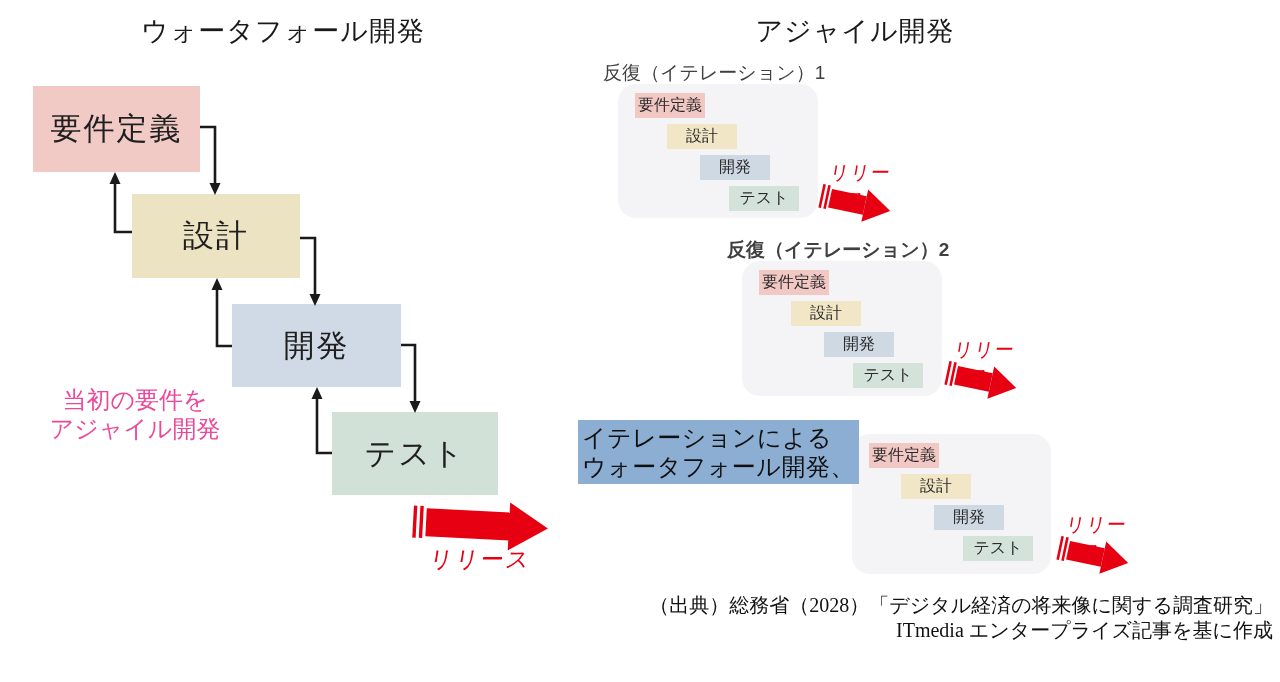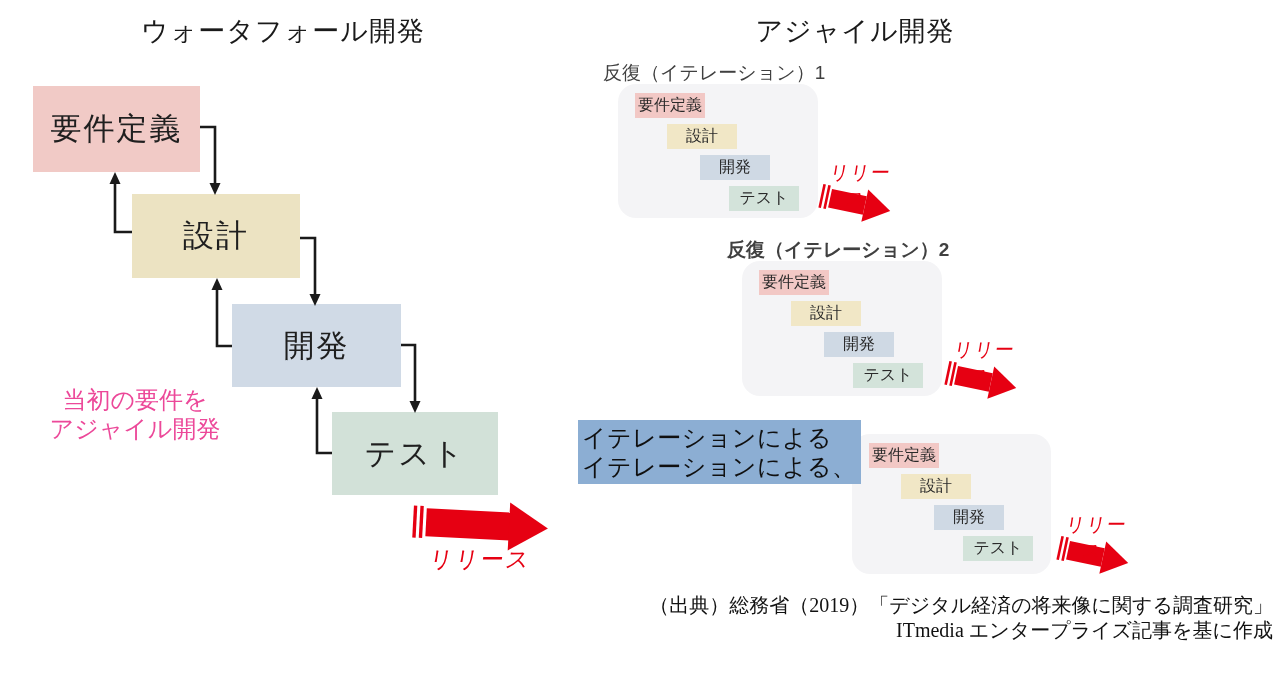--- a/index.html
+++ b/index.html
@@ -145,21 +145,21 @@
 
   <div class="it-container it-c3">
     <div class="it-box it-p0">要件定義</div>
     <div class="it-box it-p1">設計</div>
     <div class="it-box it-p2">開発</div>
     <div class="it-box it-p3">テスト</div>
   </div>
 
   <div class="highlight">
     <div>イテレーションによる</div>
-    <div>イテレーションによる、</div>
+    <div>ウォータフォール開発、</div>
   </div>
 
   <div class="source">
-    <div>（出典）総務省（2019）「デジタル経済の将来像に関する調査研究」</div>
+    <div>（出典）総務省（2028）「デジタル経済の将来像に関する調査研究」</div>
     <div>ITmedia エンタープライズ記事を基に作成</div>
   </div>
 
 </div>
 
 </body></html>

